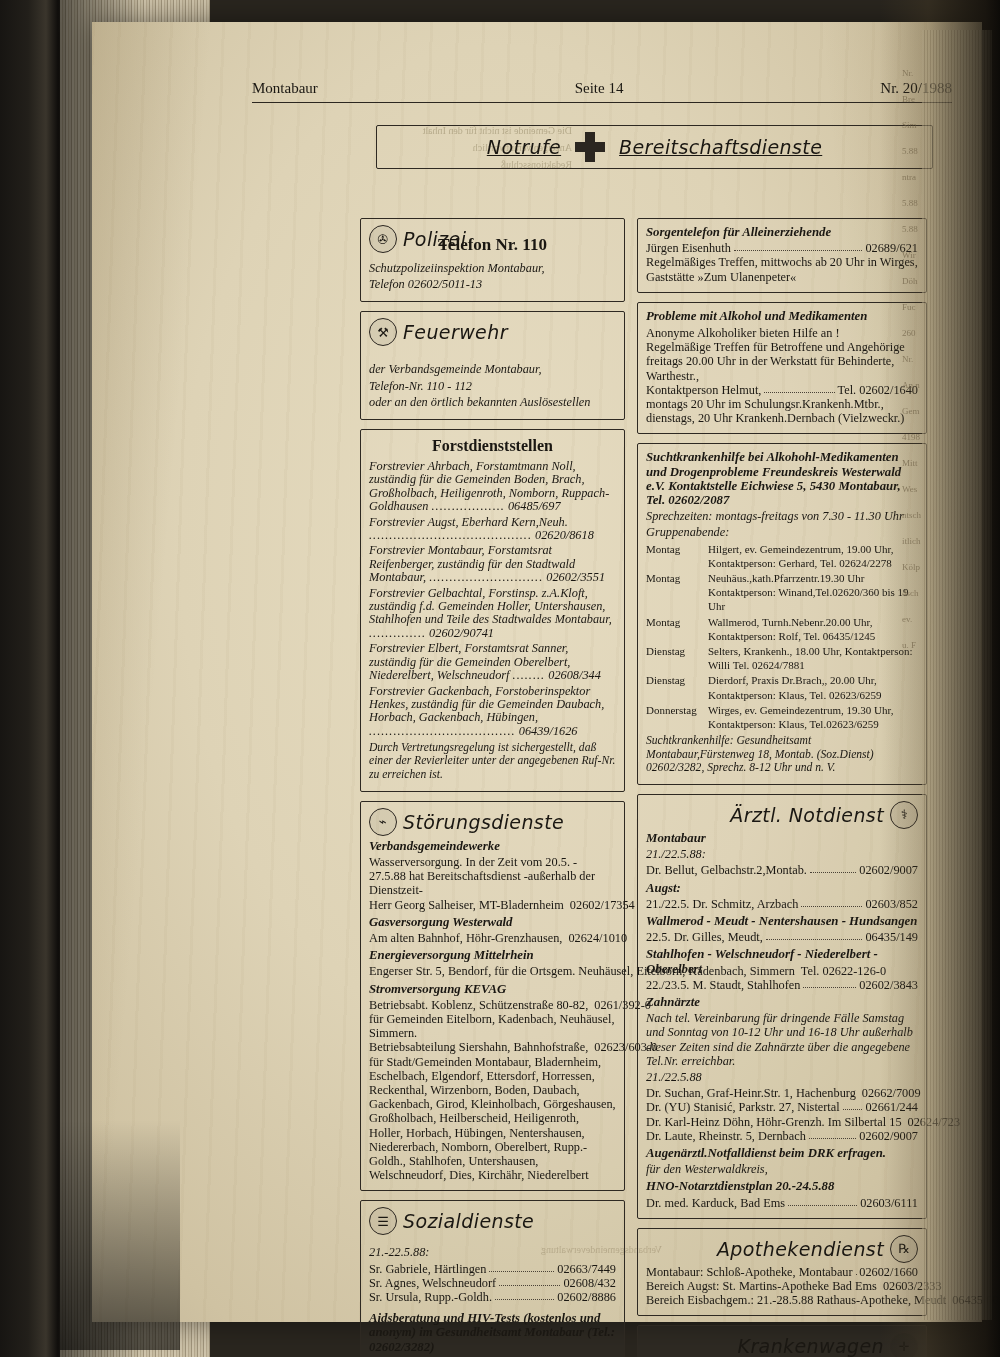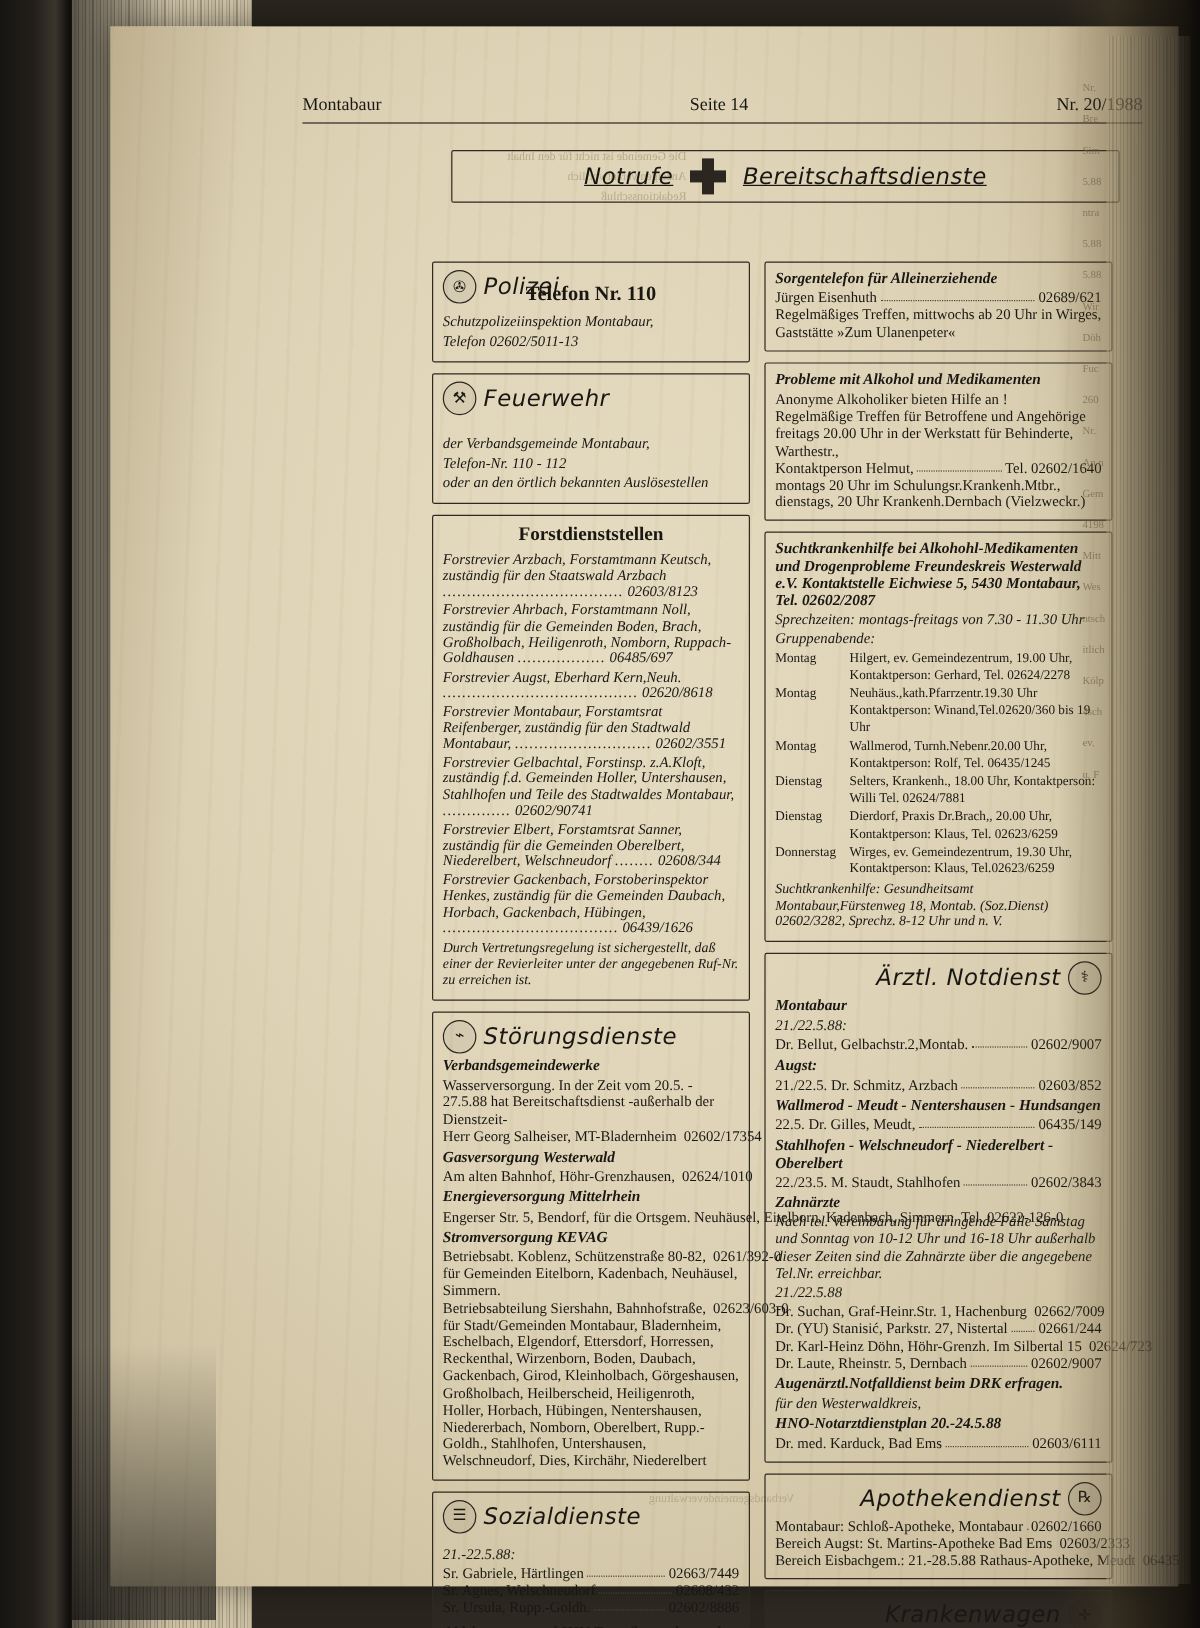--- a/index.html
+++ b/index.html
@@ -186,21 +186,20 @@
             <span class="script">Feuerwehr</span>
           </div>
           <p style="margin-top:16px">der Verbandsgemeinde Montabaur,</p>
           <p>Telefon-Nr. 110 - 112</p>
           <p>oder an den örtlich bekannten Auslösestellen</p>
         </div>
 
         <div class="box">
           <div class="center-b">Forstdienststellen</div>
           <div id="forst-list">
-              <p class="tight"><span>Forstrevier Arzbach, Forstamtmann Keutsch, zuständig für den Staatswald Arzbach </span><span style="letter-spacing: 1px;">.....................................</span><span> 02603/8123</span></p>
               <p class="tight"><span>Forstrevier Ahrbach, Forstamtmann Noll, zuständig für die Gemeinden Boden, Brach, Großholbach, Heiligenroth, Nomborn, Ruppach-Goldhausen </span><span style="letter-spacing: 1px;">..................</span><span> 06485/697</span></p>
               <p class="tight"><span>Forstrevier Augst, Eberhard Kern,Neuh. </span><span style="letter-spacing: 1px;">........................................</span><span> 02620/8618</span></p>
               <p class="tight"><span>Forstrevier Montabaur, Forstamtsrat Reifenberger, zuständig für den Stadtwald Montabaur, </span><span style="letter-spacing: 1px;">............................</span><span> 02602/3551</span></p>
               <p class="tight"><span>Forstrevier Gelbachtal, Forstinsp. z.A.Kloft, zuständig f.d. Gemeinden Holler, Untershausen, Stahlhofen und Teile des Stadtwaldes Montabaur, </span><span style="letter-spacing: 1px;">..............</span><span> 02602/90741</span></p>
               <p class="tight"><span>Forstrevier Elbert, Forstamtsrat Sanner, zuständig für die Gemeinden Oberelbert, Niederelbert, Welschneudorf </span><span style="letter-spacing: 1px;">........</span><span> 02608/344</span></p>
               <p class="tight"><span>Forstrevier Gackenbach, Forstoberinspektor Henkes, zuständig für die Gemeinden Daubach, Horbach, Gackenbach, Hübingen, </span><span style="letter-spacing: 1px;">....................................</span><span> 06439/1626</span></p>
             </div>
           <p class="small" style="margin-top:3px">Durch Vertretungsregelung ist sichergestellt, daß einer der Revierleiter unter der angegebenen Ruf-Nr. zu erreichen ist.</p>
         </div>
 

